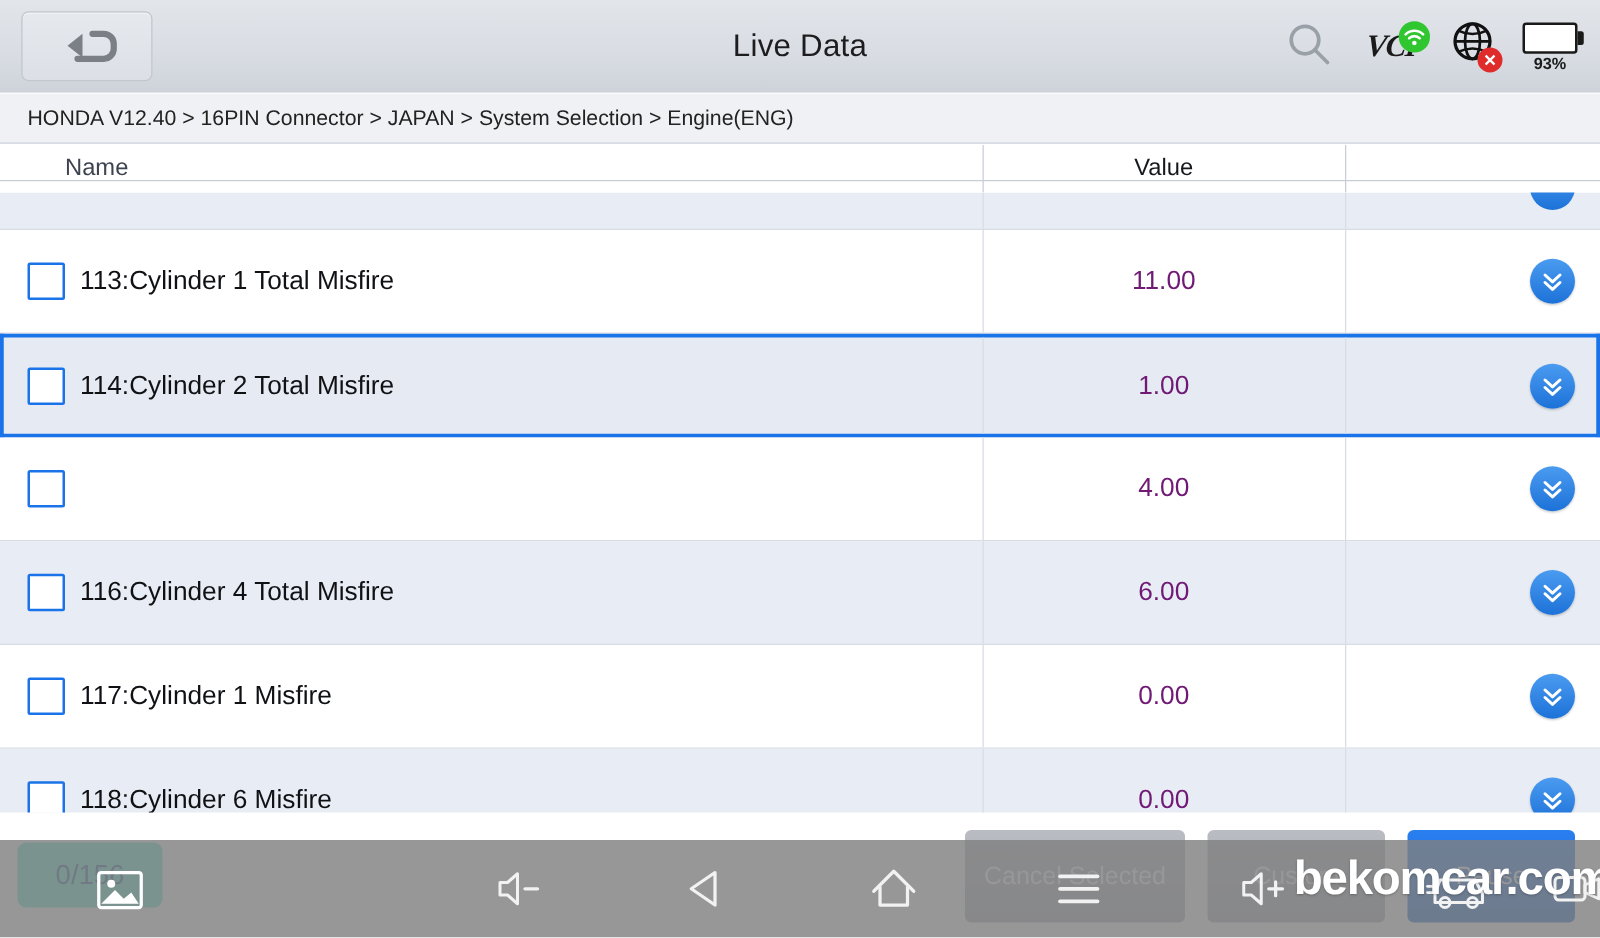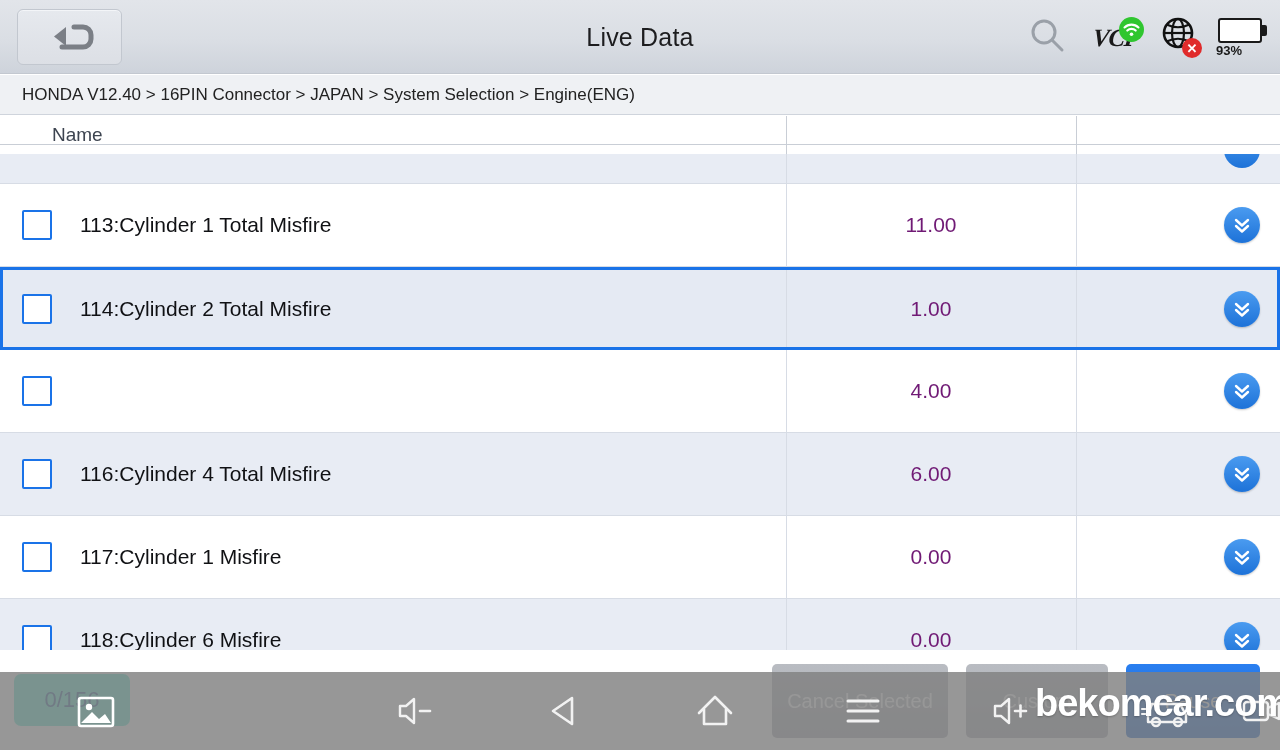--- a/index.html
+++ b/index.html
@@ -61,21 +61,21 @@
     position: absolute; left: 2px; top: 6px; width: 44px; height: 25px;
     border: 2px solid #1a1a1a; border-radius: 3px; background: #fff; padding: 2px;
   }
   .batfill { height: 100%; background: #111; border-radius: 1px; }
   .battip {
     position: absolute; left: 46px; top: 13px; width: 5px; height: 11px;
     background: #1a1a1a; border-radius: 0 2px 2px 0;
   }
   .batpct {
     position: absolute; left: 0; top: 31px; width: 48px;
-    text-align: left; font-size: 13px; font-weight: bold; color: #1a1a1a;
+    text-align: center; font-size: 13px; font-weight: bold; color: #1a1a1a;
   }
 
   
   .crumb {
     position: absolute; left: 0; top: 75px; width: 1280px; height: 40px;
     background: #eff1f4; border-bottom: 1px solid #cfd4dc;
     display: flex; align-items: center; padding-left: 22px;
     font-size: 17px; color: #222;
   }
 
@@ -126,21 +126,21 @@
   }
   .row.selected::after {
     content: ""; position: absolute; right: 0; top: -3px; bottom: -3px;
     width: 3px; background: #1a73e8;
   }
   .cb {
     position: absolute; left: 22px; width: 30px; height: 30px;
     border: 2px solid #1a73e8; border-radius: 2px; background: #fff;
   }
   .rname {
-    position: absolute; left: 80px; font-size: 21px; color: #101114;
+    position: absolute; left: 64px; font-size: 21px; color: #101114;
     white-space: nowrap;
   }
   .rvalue {
     position: absolute; left: 786px; width: 290px; text-align: center;
     font-size: 21px; color: #701a75;
   }
   .runit {
     position: absolute; left: 1076px; width: 204px; text-align: center;
     font-size: 20px; color: #101114;
   }
@@ -267,20 +267,21 @@
         <span class="batpct">93%</span>
       </div>
 
     </div>
   </div>
 
   <div class="crumb">HONDA V12.40 &gt; 16PIN Connector  &gt; JAPAN  &gt; System Selection  &gt; Engine(ENG)</div>
 
   <div class="thead">
     <div class="th th-name">Name</div>
+    <div class="th th-value">Value</div>
   </div>
   <div class="vdiv" style="left:786px; height:38px;"></div>
   <div class="vdiv" style="left:1076px; height:38px;"></div>
 
   <div class="rows">
 
     <div class="partialrow">
       <div class="rowvdiv" style="left:786px;"></div>
       <div class="rowvdiv" style="left:1076px;"></div>
       <div class="pchev"></div>

